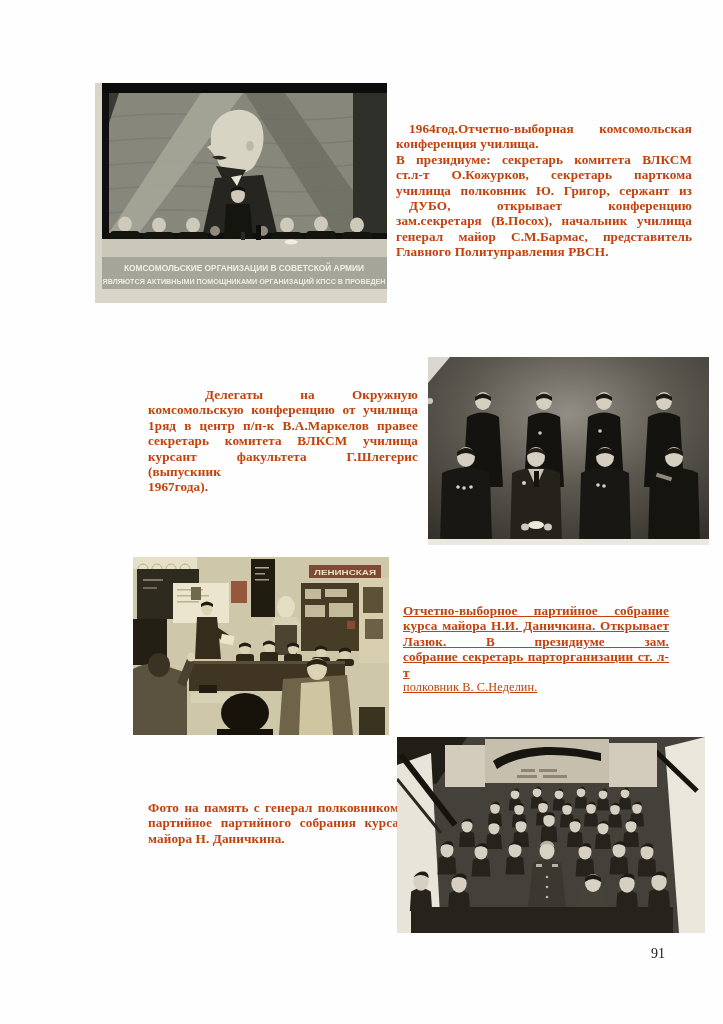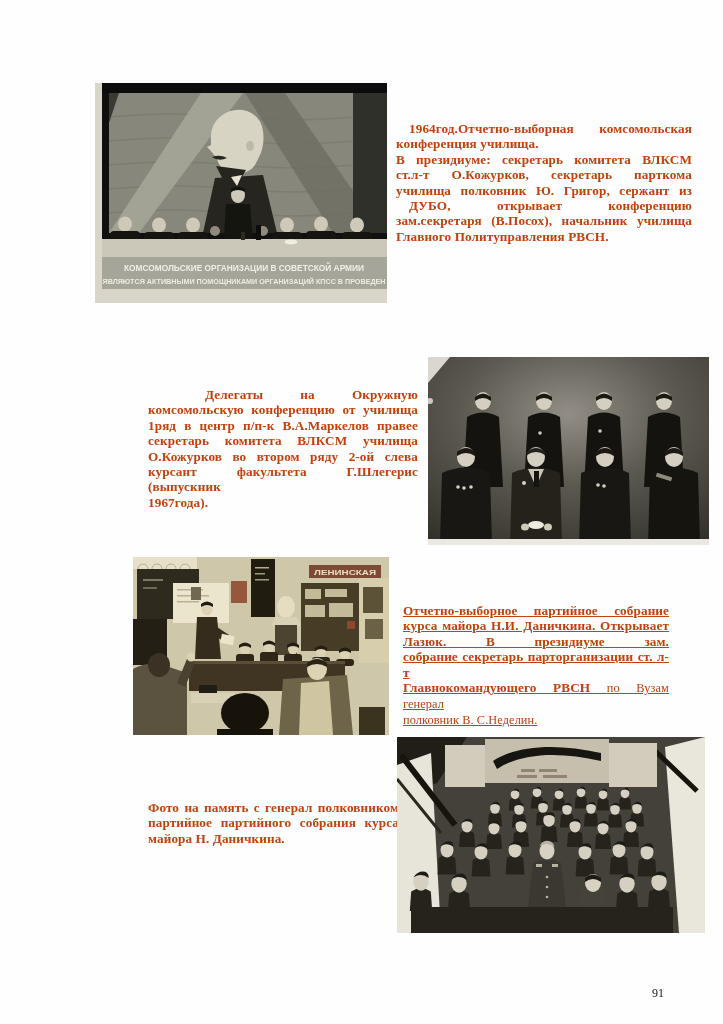--- a/index.html
+++ b/index.html
@@ -30,23 +30,22 @@
   .cap2 { left:148px; top:387px; width:270px; }
   .cap3 { left:403px; top:603px; width:266px;text-decoration:underline; }
   .cap4 { left:148px; top:800px; width:251px; }
 
   .cap-line { text-align:justify; text-align-last:justify; }
   .cap-line.left { text-align-last:left; }
   .small-reg { font-weight:normal; font-size:12.3px; }
 
   .page-number {
     position:absolute; left:640px; top:946px; width:36px;
-    text-align:center; font-size:12px; color:#1a1712;
+    text-align:center; font-size:14px; color:#1a1712;
     font-family:"Liberation Serif","DejaVu Serif",serif;
-    margin-top:40px;
   }
   svg text { font-family:"Liberation Sans","DejaVu Sans",sans-serif; }
 </style>
 </head>
 <body>
 
 <div class="page">
 
   <svg class="photo photo1" viewBox="0 0 292 220">
     <rect width="292" height="220" fill="#101010"></rect>
@@ -116,29 +115,29 @@
   </svg>
 
   <div class="caption cap1">
       <div class="cap-line" style="text-indent: 13px;">1964год.Отчетно-выборная комсомольская</div>
       <div class="cap-line left">конференция училища.</div>
       <div class="cap-line">В президиуме: секретарь комитета ВЛКСМ</div>
       <div class="cap-line">ст.л-т О.Кожурков, секретарь парткома</div>
       <div class="cap-line">училища полковник Ю. Григор, сержант из</div>
       <div class="cap-line" style="text-indent: 13px;">ДУБО, открывает конференцию</div>
       <div class="cap-line">зам.секретаря (В.Посох), начальник училища</div>
+      <div class="cap-line">генерал майор С.М.Бармас, представитель</div>
       <div class="cap-line left">Главного Политуправления РВСН.</div>
     </div>
 
   <div class="caption cap2">
       <div class="cap-line" style="text-indent: 57px;">Делегаты на Окружную</div>
       <div class="cap-line">комсомольскую конференцию от училища</div>
       <div class="cap-line">1ряд в центр п/п-к В.А.Маркелов правее</div>
       <div class="cap-line">секретарь комитета ВЛКСМ училища</div>
-      <div class="cap-line">О.Кожурков во втором ряду 2-ой слева</div>
       <div class="cap-line">курсант факультета Г.Шлегерис (выпускник</div>
       <div class="cap-line left">1967года).</div>
     </div>
 
   <svg class="photo photo2" viewBox="0 0 281 188">
     <defs>
       <radialGradient id="g2" cx="50%" cy="30%" r="85%">
         <stop offset="0%" stop-color="#928e85"></stop>
         <stop offset="45%" stop-color="#5c5951"></stop>
         <stop offset="100%" stop-color="#302e28"></stop>
@@ -303,21 +302,20 @@
       <path d="M174,106 q10,-8 20,0 l0,4 q-10,-6 -20,0 z" fill="#2a2314"></path>
       <rect x="226" y="150" width="26" height="28" fill="#3a331f"></rect>
     </g>
   </svg>
 
   <div class="caption cap3">
       <div class="cap-line">Отчетно-выборное партийное собрание</div>
       <div class="cap-line">курса майора Н.И. Даничкина. Открывает</div>
       <div class="cap-line">Лазюк. В президиуме зам.</div>
       <div class="cap-line">собрание секретарь парторганизации ст. л-т</div>
-      <div class="cap-line"><span>Главнокомандующего РВСН </span><span class="small-reg">по Вузам генерал</span></div>
       <div class="cap-line left small-reg">полковник В. С.Неделин.</div>
     </div>
 
   <div class="caption cap4">
       <div class="cap-line">Фото на память с генерал полковником</div>
       <div class="cap-line">партийное партийного собрания курса</div>
       <div class="cap-line left">майора Н. Даничкина.</div>
     </div>
 
   <svg class="photo photo4" viewBox="0 0 308 196">

